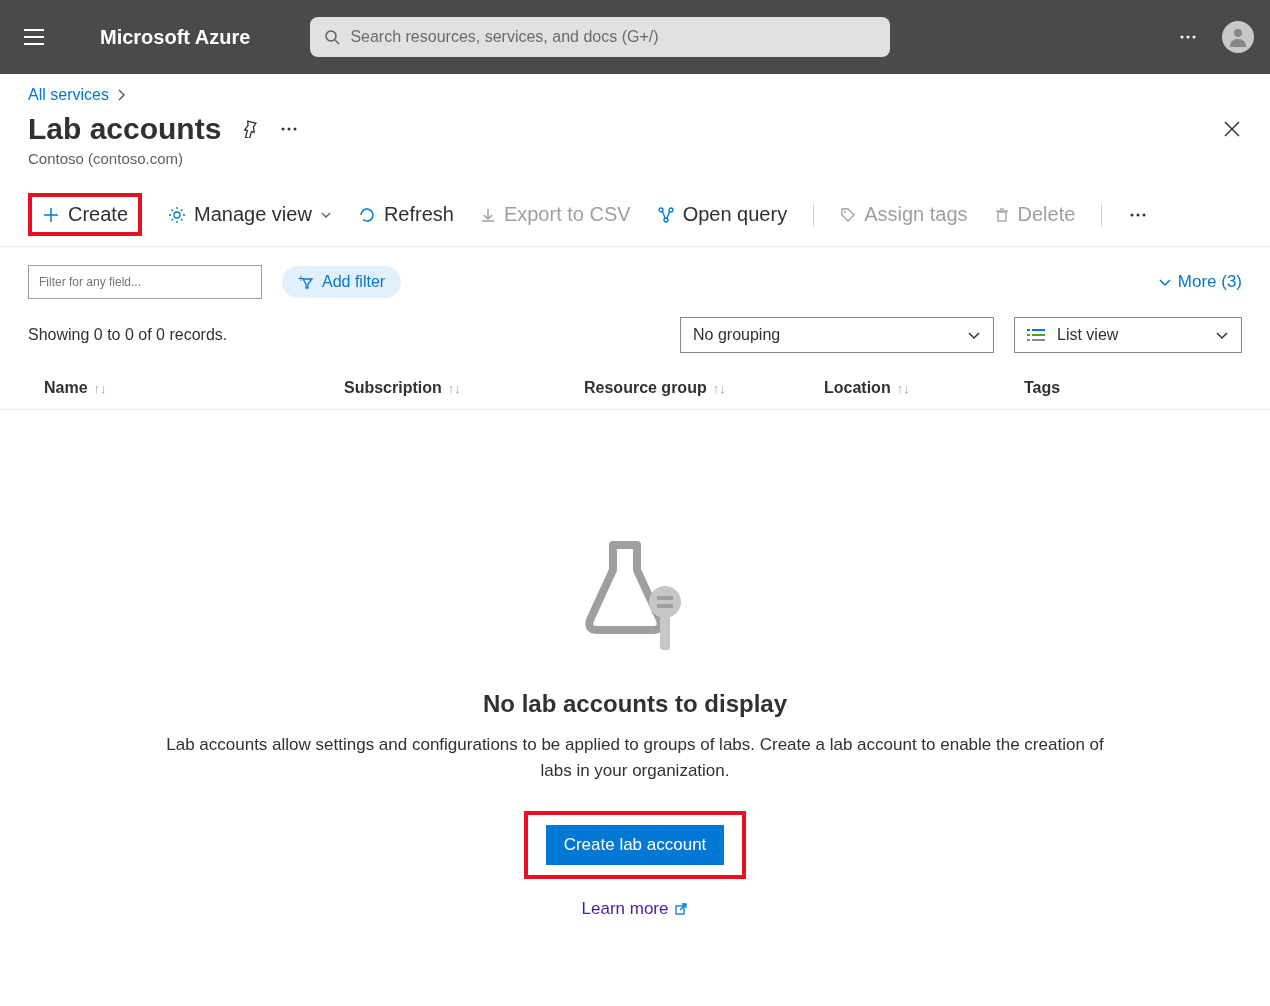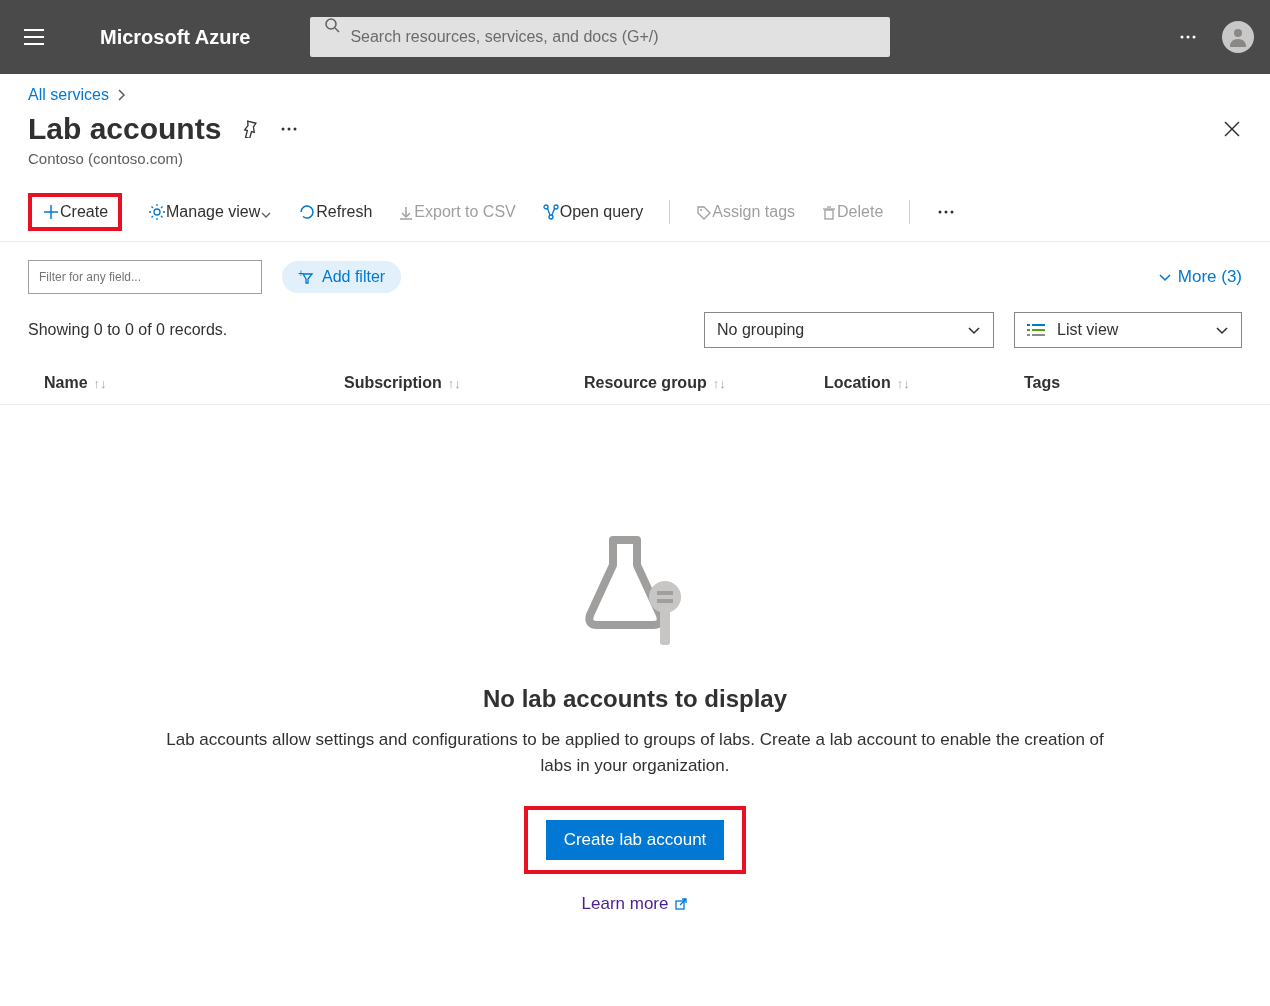--- a/index.html
+++ b/index.html
@@ -3,57 +3,57 @@
   <meta charset="utf-8">
   <style>
     * { box-sizing: border-box; margin: 0; padding: 0; }
     body { font-family: 'Segoe UI', Tahoma, sans-serif; font-size: 14px; color: #323130; background: #fff; }
     
     
     .top-header { background: #4a4a4a; height: 74px; display: flex; align-items: center; padding: 0 16px; gap: 20px; }
     .hamburger { width: 20px; height: 16px; cursor: pointer; display: flex; flex-direction: column; justify-content: space-between; margin-left: 8px; margin-right: 36px; }
     .hamburger span { height: 2px; background: #fff; }
     .brand { color: #fff; font-size: 20px; font-weight: 600; margin-right: 40px; }
-    .search-bar { flex: 0 0 580px; background: #e1e1e1; height: 40px; border-radius: 2px; display: flex; padding: 0 14px; gap: 10px; }
+    .search-bar { flex: 0 0 580px; background: #e1e1e1; height: 40px; border-radius: 8px; display: flex; align-items: center; padding: 0 14px; gap: 10px; }
     .search-bar input { flex: 1; background: transparent; border: none; outline: none; font-size: 16px; color: #323130; }
     .search-bar input::placeholder { color: #6b6b6b; }
     .header-right { margin-left: auto; display: flex; align-items: center; gap: 24px; }
     .avatar { width: 32px; height: 32px; background: #c8c8c8; border-radius: 50%; display: flex; align-items: center; justify-content: center; }
     
     
     .breadcrumb { padding: 12px 28px 8px; display: flex; align-items: center; gap: 8px; }
     .breadcrumb a { color: #0078d4; text-decoration: none; font-size: 16px; }
     
     
     .page-header { padding: 0 28px 4px; display: flex; align-items: center; gap: 20px; }
     .page-title { font-size: 30px; font-weight: 600; }
     .pin-icon, .more-h { cursor: pointer; color: #605e5c; }
     .close-btn { margin-left: auto; cursor: pointer; }
     .subtitle { padding: 0 28px 16px; color: #605e5c; font-size: 15px; }
     
     
     .toolbar { padding: 10px 28px; border-bottom: 1px solid #edebe9; display: flex; align-items: center; gap: 26px; }
-    .tb-btn { display: flex; align-items: flex-end; cursor: pointer; font-size: 16px; color: #323130; }
+    .tb-btn { display: flex; align-items: center; gap: 8px; cursor: pointer; font-size: 20px; color: #323130; }
     .tb-btn.blue-icon svg { color: #0078d4; }
     .tb-btn.disabled { color: #a19f9d; cursor: default; }
     .tb-sep { width: 1px; height: 24px; background: #d2d0ce; }
     .highlight-red { border: 4px solid #e81123; padding: 6px 10px; }
     
     
     .filter-row { padding: 18px 28px; display: flex; align-items: center; gap: 20px; }
     .filter-input { width: 234px; height: 34px; border: 1px solid #a19f9d; padding: 0 10px; font-size: 12px; }
     .add-filter-pill { background: #e1f0fb; border-radius: 999px; padding: 7px 16px; display: flex; align-items: center; gap: 8px; color: #0078d4; cursor: pointer; font-size: 16px; }
     .more-link { margin-left: auto; color: #0078d4; font-size: 17px; display: flex; align-items: center; gap: 6px; cursor: pointer; }
     
     
     .records-row { padding: 0 28px 14px; display: flex; align-items: center; gap: 8px; }
     .records-text { font-size: 16px; color: #323130; }
     .select-group { margin-left: auto; display: flex; gap: 20px; }
     .select-box { height: 36px; border: 1px solid #8a8886; padding: 0 12px; display: flex; align-items: center; gap: 12px; cursor: pointer; font-size: 16px; }
-    .select-box.grouping { width: 290px; }
+    .select-box.grouping { width: 314px; }
     .select-box.listview { width: 228px; }
     
     
     .table-header { padding: 12px 28px; border-bottom: 1px solid #edebe9; display: flex; align-items: center; gap: 60px; }
     .th { font-weight: 600; font-size: 16px; display: flex; align-items: center; gap: 6px; }
     .th.name { margin-left: 16px; width: 240px; }
     .th.sub { width: 180px; }
     .th.rg { width: 180px; }
     .th.loc { width: 140px; }
     .th.tags { width: 80px; }

